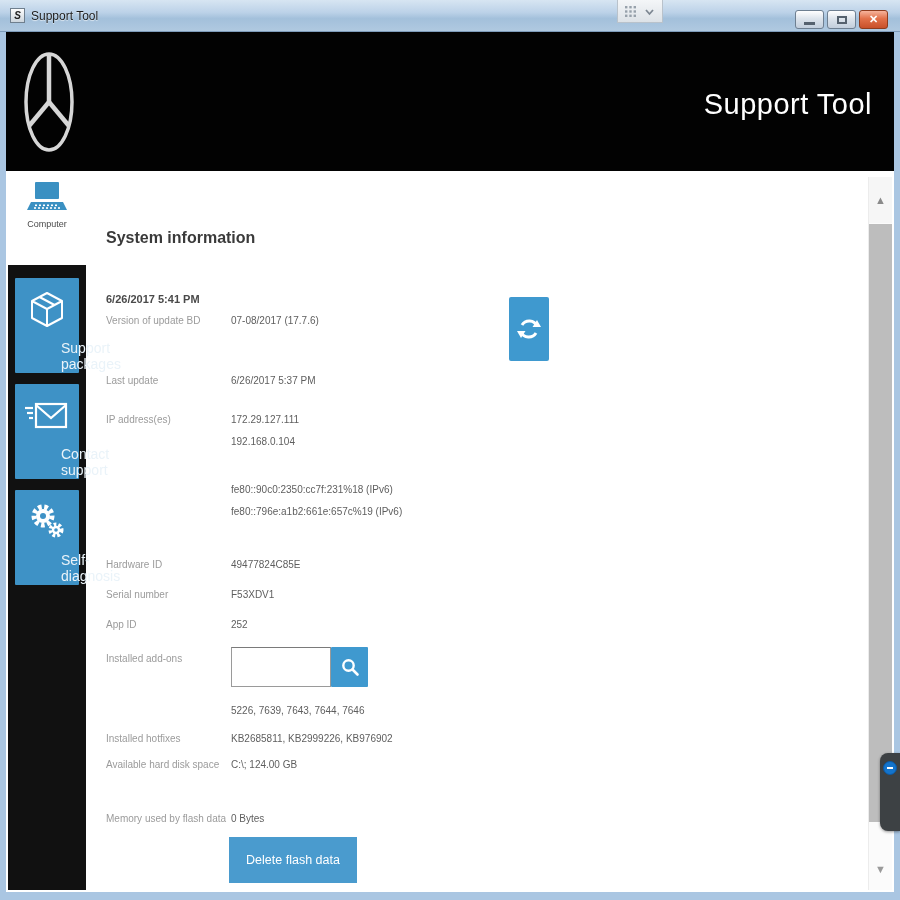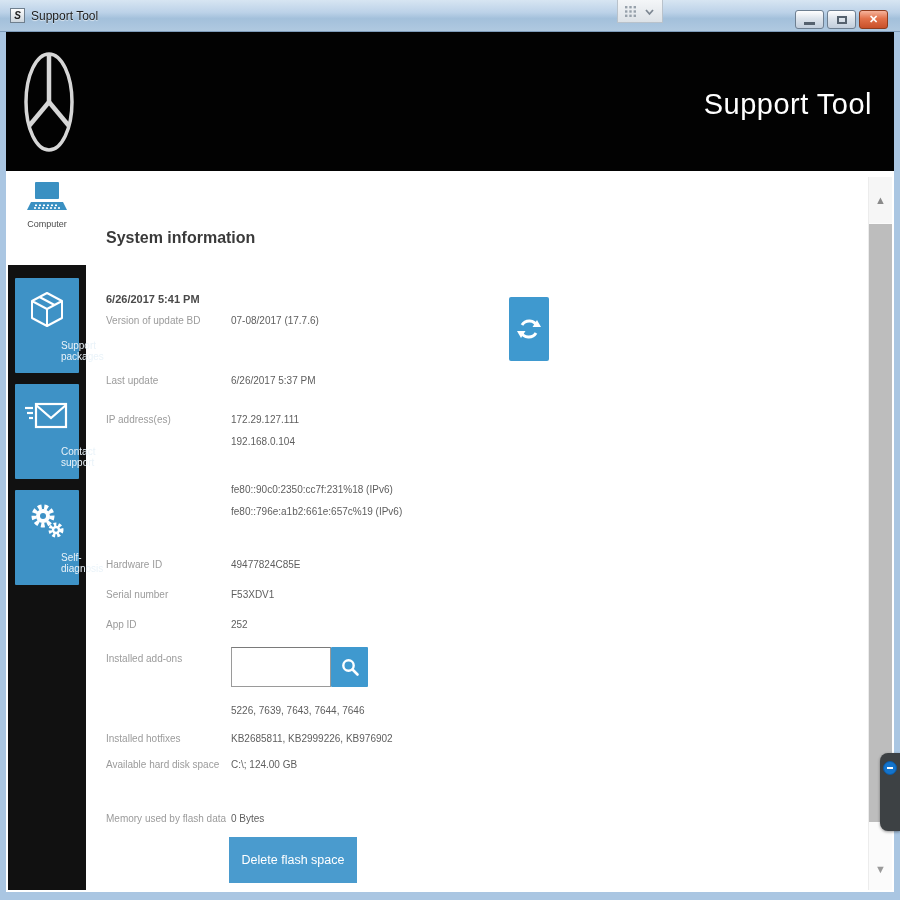--- a/index.html
+++ b/index.html
@@ -41,21 +41,21 @@
 
   
   .sidebar { position:absolute; left:2px; top:0; width:90px; bottom:2px; }
   .side-computer { position:absolute; left:0; top:6px; width:78px; height:88px; background:#fff;
     text-align:center; cursor:pointer; }
   .side-computer .lbl { display:block; margin-top:4px; font-size:9px; color:#4a4a4a; }
   .side-black { position:absolute; left:0; top:94px; width:78px; bottom:0; background:#111111; }
   .tile { position:absolute; left:7px; width:64px; height:95px; background:#3e92c6; border-radius:1px;
     text-align:center; cursor:pointer; color:#fff; }
   .tile .icon-wrap { height:64px; display:flex; align-items:center; justify-content:center; }
-  .tile .lbl { font-size:10px; color:#eaf3f9; display:block; margin-top:-2px;padding-left:46px; }
+  .tile .lbl { font-size:14px; color:#eaf3f9; display:block; margin-top:-2px;padding-left:46px; }
 
   
   .main { position:absolute; left:94px; top:0; right:32px; bottom:0; }
   .page-heading { position:absolute; left:6px; top:58px; font-size:16px; font-weight:bold; color:#3a3a3a; }
   .stamp { position:absolute; left:6px; top:122px; font-size:11px; font-weight:bold; color:#4a4a4a; }
   .row { position:absolute; left:6px; right:0; height:18px; font-size:10px; }
   .row .lbl { position:absolute; left:0; width:122px; color:#9b9b9b; }
   .row .val { position:absolute; left:125px; color:#5e5e5e; }
 
   .refresh-btn { position:absolute; left:409px; top:126px; width:40px; height:64px; background:#3f99cf;
@@ -283,21 +283,21 @@
         </div>
       <div class="row" style="top:588px">
           <span class="lbl">Available hard disk space</span>
           <span class="val">C:\; 124.00 GB</span>
         </div>
       <div class="row" style="top:642px">
           <span class="lbl">Memory used by flash data</span>
           <span class="val">0 Bytes</span>
         </div>
 
-      <button class="delete-btn">Delete flash space</button>
+      <button class="delete-btn">Delete flash data</button>
     </div>
 
     <div class="scrollbar">
       <div class="sb-up">▲</div>
       <div class="sb-thumb"></div>
       <div class="sb-down">▼</div>
     </div>
   </div>
 
   <div class="tv-stub">

